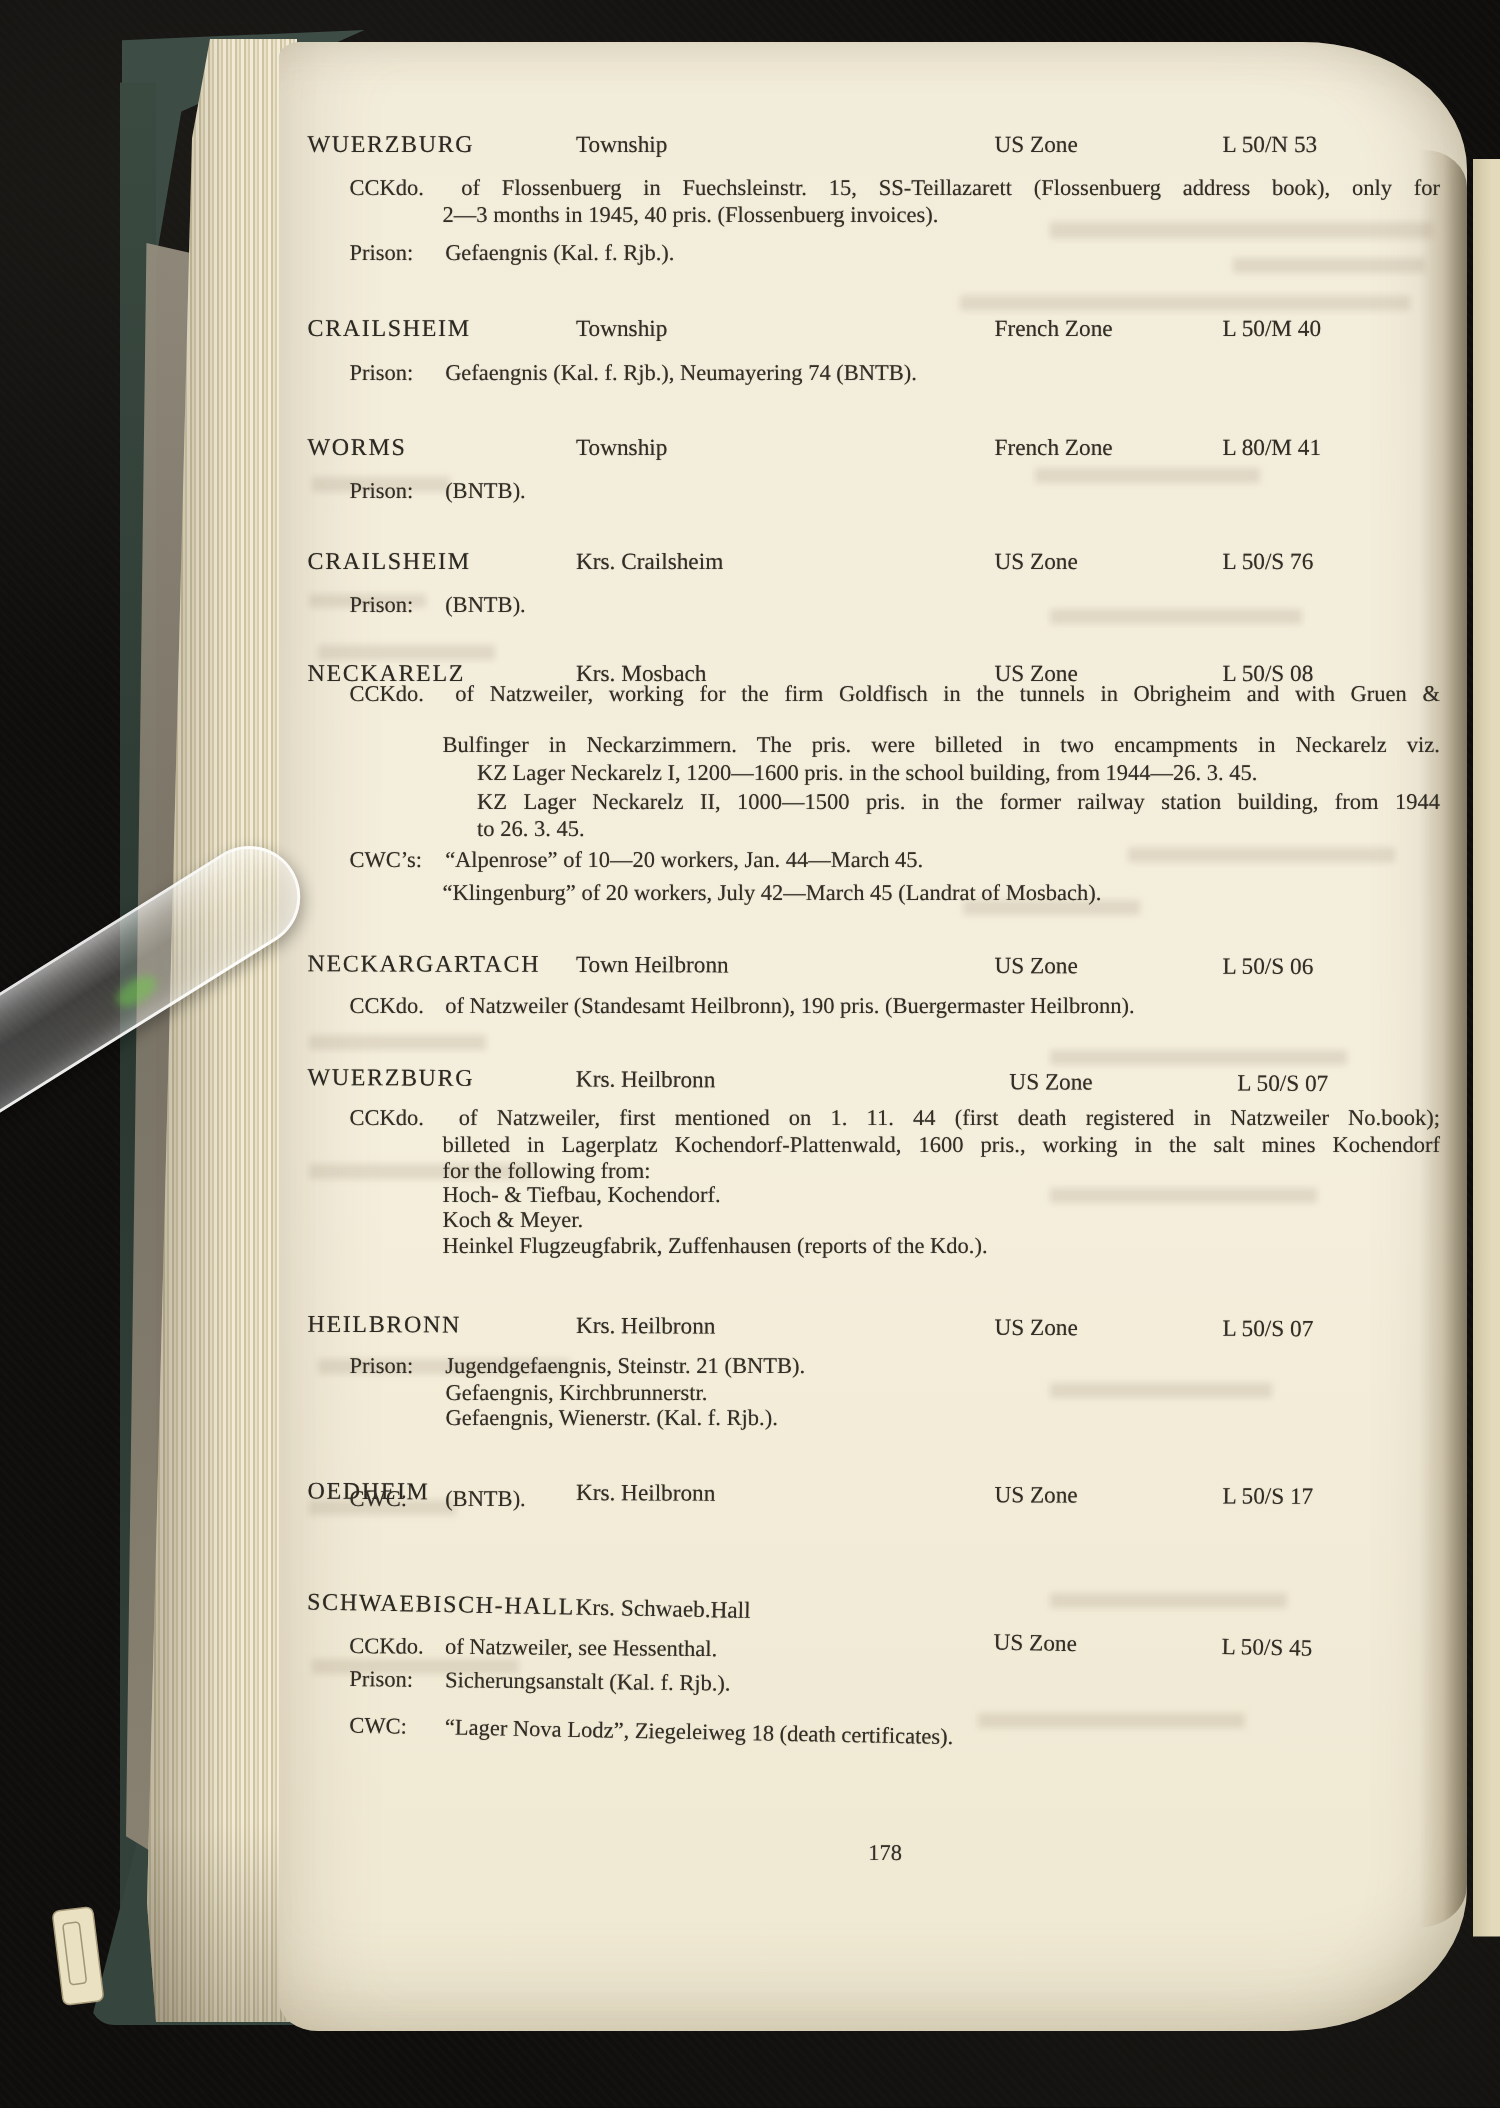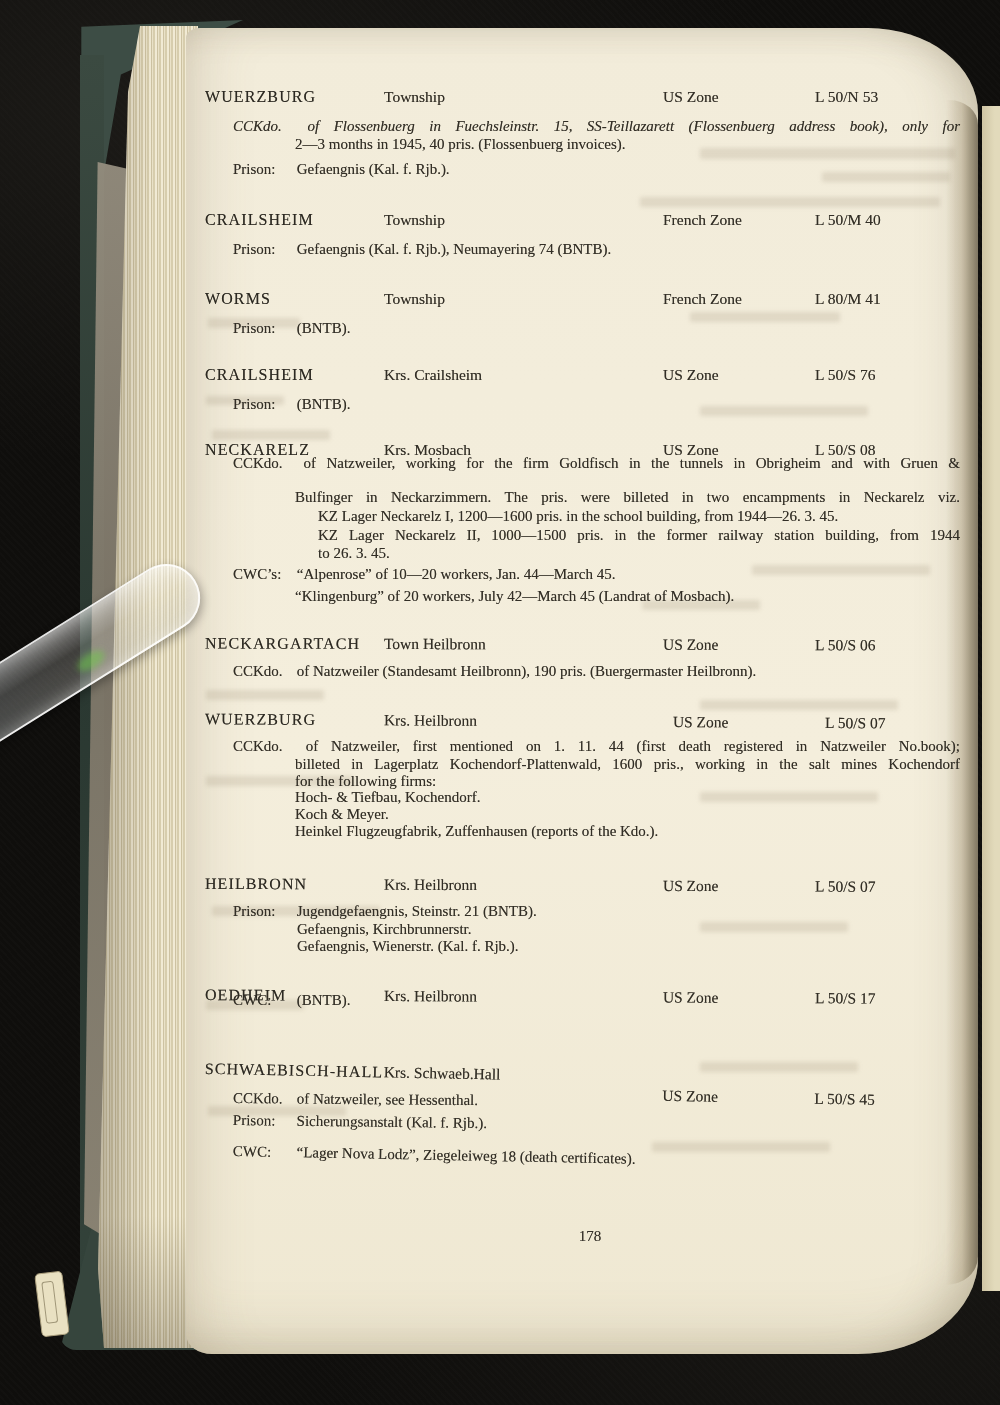--- a/index.html
+++ b/index.html
@@ -113,21 +113,21 @@
     </div>
 
   <div class="content">
     <div id="entries">
         <div class="entry-head" style="top: 88px;">
           <span class="e-name">WUERZBURG</span>
           <span class="e-admin">Township</span>
           <span class="e-zone">US Zone</span>
           <span class="e-code">L 50/N 53</span>
         </div>
-        <div class="line just" style="top: 118px; left: 233px; width: 727px; font-style: italic;"><span class="lbl">CCKdo.</span> <span>of Flossenbuerg in Fuechsleinstr. 15, SS-Teillazarett (Flossenbuerg address book), only for</span></div>
+        <div class="line just" style="top: 118px; left: 233px; width: 727px;"><span class="lbl">CCKdo.</span> <span>of Flossenbuerg in Fuechsleinstr. 15, SS-Teillazarett (Flossenbuerg address book), only for</span></div>
         <div class="line" style="top: 136px; left: 295px;"><span>2—3 months in 1945, 40 pris. (Flossenbuerg invoices).</span></div>
         <div class="line" style="top: 161px; left: 233px;"><span class="lbl">Prison:</span> <span>Gefaengnis (Kal. f. Rjb.).</span></div>
         <div class="entry-head" style="top: 211px;">
           <span class="e-name">CRAILSHEIM</span>
           <span class="e-admin">Township</span>
           <span class="e-zone">French Zone</span>
           <span class="e-code">L 50/M 40</span>
         </div>
         <div class="line" style="top: 241px; left: 233px;"><span class="lbl">Prison:</span> <span>Gefaengnis (Kal. f. Rjb.), Neumayering 74 (BNTB).</span></div>
         <div class="entry-head" style="top: 290px;">
@@ -165,21 +165,21 @@
         </div>
         <div class="line" style="top: 663px; left: 233px;"><span class="lbl">CCKdo.</span> <span>of Natzweiler (Standesamt Heilbronn), 190 pris. (Buergermaster Heilbronn).</span></div>
         <div class="entry-head" style="top: 709px; transform: rotate(0.35deg);">
           <span class="e-name">WUERZBURG</span>
           <span class="e-admin">Krs. Heilbronn</span>
           <span class="e-zone" style="margin-left: 10px;">US Zone</span>
           <span class="e-code" style="margin-left: 10px;">L 50/S 07</span>
         </div>
         <div class="line just" style="top: 738px; left: 233px; width: 727px;"><span class="lbl">CCKdo.</span> <span>of Natzweiler, first mentioned on 1. 11. 44 (first death registered in Natzweiler No.book);</span></div>
         <div class="line just" style="top: 756px; left: 295px; width: 665px;"><span>billeted in Lagerplatz Kochendorf-Plattenwald, 1600 pris., working in the salt mines Kochendorf</span></div>
-        <div class="line" style="top: 773px; left: 295px;"><span>for the following firms:</span></div>
+        <div class="line" style="top: 773px; left: 295px;"><span>for the following from:</span></div>
         <div class="line" style="top: 789px; left: 295px;"><span>Hoch- &amp; Tiefbau, Kochendorf.</span></div>
         <div class="line" style="top: 806px; left: 295px;"><span>Koch &amp; Meyer.</span></div>
         <div class="line" style="top: 823px; left: 295px;"><span>Heinkel Flugzeugfabrik, Zuffenhausen (reports of the Kdo.).</span></div>
         <div class="entry-head" style="top: 874px; transform: rotate(0.25deg);">
           <span class="e-name">HEILBRONN</span>
           <span class="e-admin">Krs. Heilbronn</span>
           <span class="e-zone">US Zone</span>
           <span class="e-code">L 50/S 07</span>
         </div>
         <div class="line" style="top: 903px; left: 233px;"><span class="lbl">Prison:</span> <span>Jugendgefaengnis, Steinstr. 21 (BNTB).</span></div>

